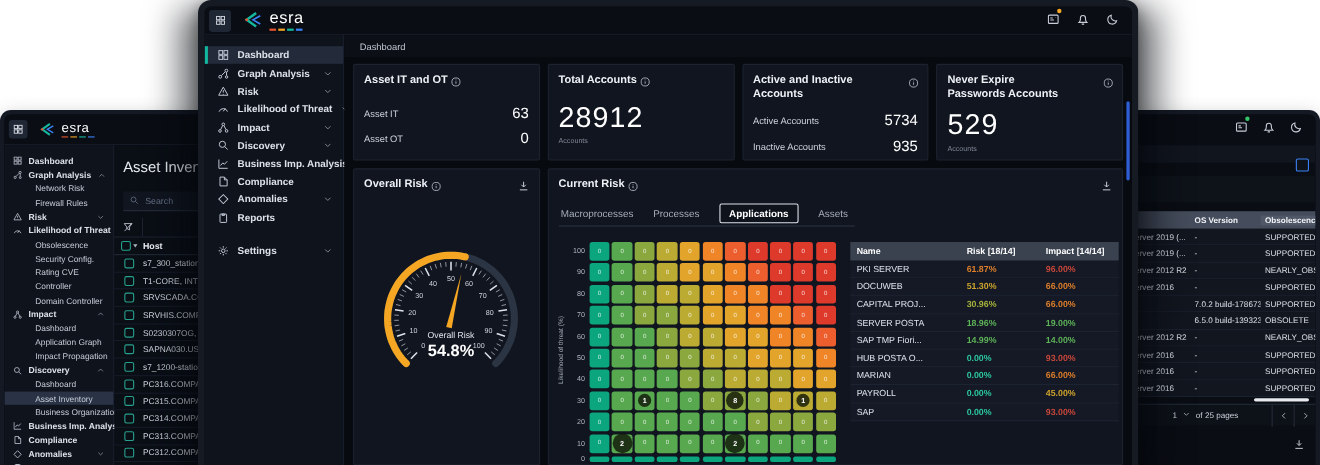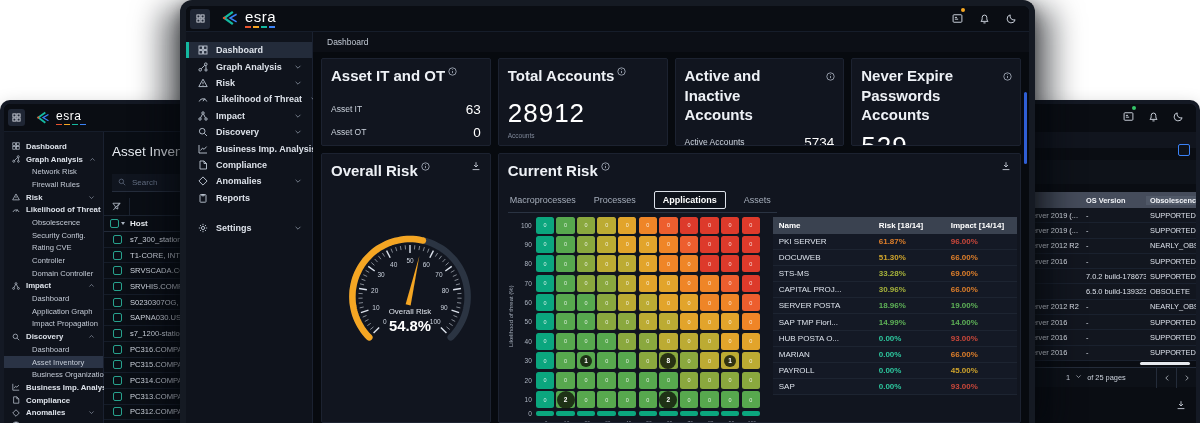--- a/index.html
+++ b/index.html
@@ -67,38 +67,38 @@
   .pagination{position:absolute;top:263px;left:0;right:0;height:20px;border-top:1px solid #242c3a;display:flex;align-items:center;font-size:7.4px;color:#ccd2dc;gap:5px;padding-left:36px;background:#0d1118}
   .pg-btn{width:20px;height:20px;display:flex;align-items:center;justify-content:center;border-left:1px solid #242c3a;color:#cfd5de}
   .pg-btns{margin-left:auto;display:flex}
   .r-download{position:absolute;right:10px;top:292px;color:#c6ccd6}
   
   .main{flex:1;display:flex;flex-direction:column;background:#070a0f;position:relative;min-width:0}
   .breadcrumb{height:20px;line-height:20px;padding-left:14px;font-size:8.5px;color:#c2c9d4;background:#0c0f16}
   .content{flex:1;padding:6px 8px 0 8px;display:flex;flex-direction:column;min-height:0}
   .cards{display:grid;grid-template-columns:repeat(4,1fr);gap:7px;height:88px;flex:0 0 auto}
   .card{background:#11151f;border:1px solid #1c2230;border-radius:2px;position:relative;padding:7px 9px;overflow:hidden}
-  .c-title{font-size:15px;font-weight:bold;color:#eef1f6;display:flex;gap:3px;align-items:flex-start;line-height:1.3}
+  .c-title{font-size:10px;font-weight:bold;color:#eef1f6;display:flex;gap:3px;align-items:flex-end;line-height:1.3}
   .c-title .info{color:#aeb6c4;display:flex;margin-top:1px}
   .info-abs{position:absolute;right:8px;top:8px;color:#aeb6c4}
   .kvs{margin-top:14px;display:flex;flex-direction:column;gap:8px}
   .kv{display:flex;justify-content:space-between;align-items:center;font-size:8.5px;color:#ccd3dd}
   .kv b{font-size:13.5px;color:#fff;font-weight:normal}
   .big{margin-top:12px;font-size:26px;font-weight:300;color:#fff;letter-spacing:1px}
   .caption{font-size:6.5px;color:#7f8899;margin-top:3px}
   .vscroll{position:absolute;right:2px;top:60px;width:3px;height:72px;background:#2f5ed4;border-radius:2px;z-index:5}
   .row2{display:flex;gap:7px;margin-top:7px;flex:1;min-height:0}
   .gauge-card{flex:0 0 calc((100% - 21px)/4)}
   .risk-card{flex:1;display:flex;flex-direction:column;min-width:0}
   .dl{margin-left:auto;color:#c6ccd6;display:flex}
   #gauge-svg{display:block;margin:38px auto 0}
   
   .tabs{margin-top:8px;display:flex;gap:18px;align-items:center;border-bottom:1px solid #2a3342;width:fit-content;padding:0 6px 0 2px;height:24px;font-size:9px;color:#a6aebb;flex:0 0 auto}
   .tab.active{border:1px solid #dde2ea;border-radius:2px;padding:3px 8px;color:#fff;font-weight:bold;background:#0e121b}
-  .riskbody{display:flex;gap:8px;margin-top:4px;flex:1;min-height:0}
+  .riskbody{display:flex;gap:8px;margin-top:14px;flex:1;min-height:0}
   
   .hm{display:flex;width:257px;flex:0 0 auto}
   .hm-cap-y{width:10px;position:relative;display:flex;align-items:center}
   .hm-cap-y span{writing-mode:vertical-rl;transform:rotate(180deg);font-size:6px;color:#a7afbc;height:190px;text-align:center}
   .hm-grid{flex:1}
   .hm-row{display:flex;align-items:center;margin-bottom:2.4px}
   .hm-ytick{width:18px;text-align:right;padding-right:4px;font-size:6.5px;color:#aeb6c3;flex:0 0 auto}
   .hm-cell{width:18.4px;height:17px;margin-right:2.2px;border-radius:2.5px;position:relative;display:flex;align-items:center;justify-content:center;font-size:5.5px;color:rgba(255,255,255,.8);flex:0 0 auto}
   .hm-strip .hm-cell{height:5px;border-radius:2px;color:transparent}
   .hm-bubble{position:absolute;border-radius:50%;background:rgba(18,24,10,.82);color:#fff;font-weight:bold;font-size:6.5px;display:flex;align-items:center;justify-content:center;left:50%;top:50%;transform:translate(-50%,-50%);z-index:2}
@@ -1075,25 +1075,20 @@
                       <div class="rt-c1">PKI SERVER</div>
                       <div class="rt-c2"><b style="color:#df7f2a">61.87%</b></div>
                       <div class="rt-c3"><b style="color:#c9473a">96.00%</b></div>
                     </div>
                     <div class="rt-row">
                       <div class="rt-c1">DOCUWEB</div>
                       <div class="rt-c2"><b style="color:#cfa42c">51.30%</b></div>
                       <div class="rt-c3"><b style="color:#df7f2a">66.00%</b></div>
                     </div>
                     <div class="rt-row">
-                      <div class="rt-c1">STS-MS</div>
-                      <div class="rt-c2"><b style="color:#a6b23b">33.28%</b></div>
-                      <div class="rt-c3"><b style="color:#df7f2a">69.00%</b></div>
-                    </div>
-                    <div class="rt-row">
                       <div class="rt-c1">CAPITAL PROJ...</div>
                       <div class="rt-c2"><b style="color:#a6b23b">30.96%</b></div>
                       <div class="rt-c3"><b style="color:#df7f2a">66.00%</b></div>
                     </div>
                     <div class="rt-row">
                       <div class="rt-c1">SERVER POSTA</div>
                       <div class="rt-c2"><b style="color:#5eb257">18.96%</b></div>
                       <div class="rt-c3"><b style="color:#5eb257">19.00%</b></div>
                     </div>
                     <div class="rt-row">

